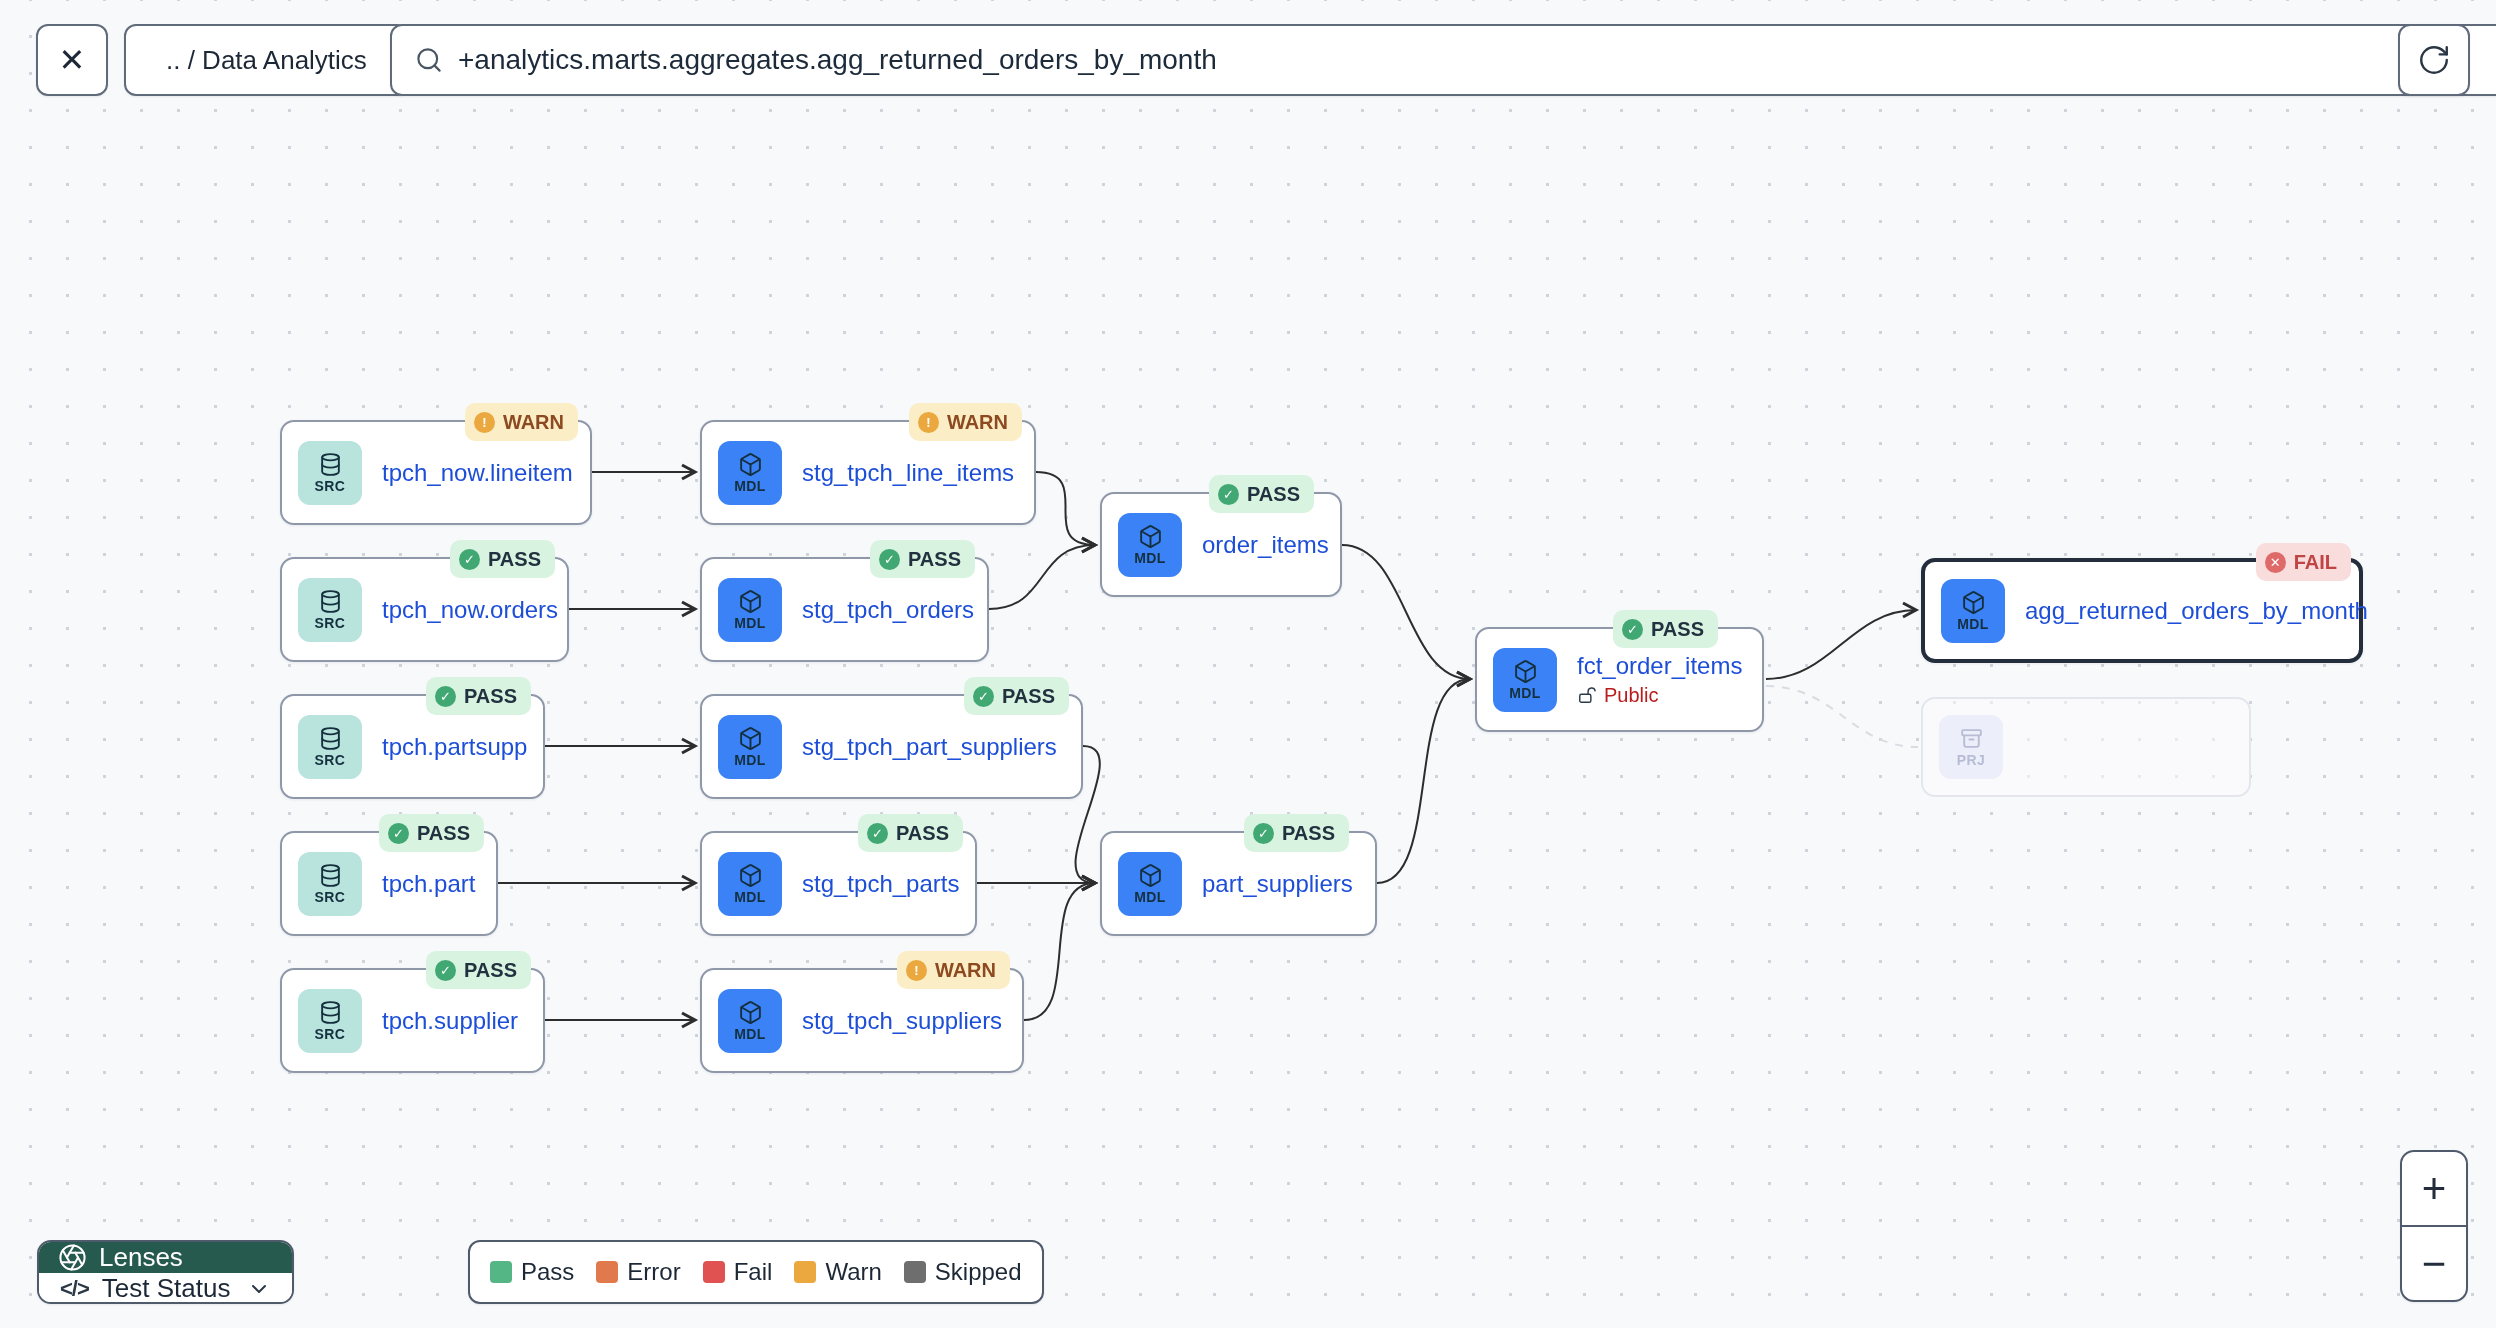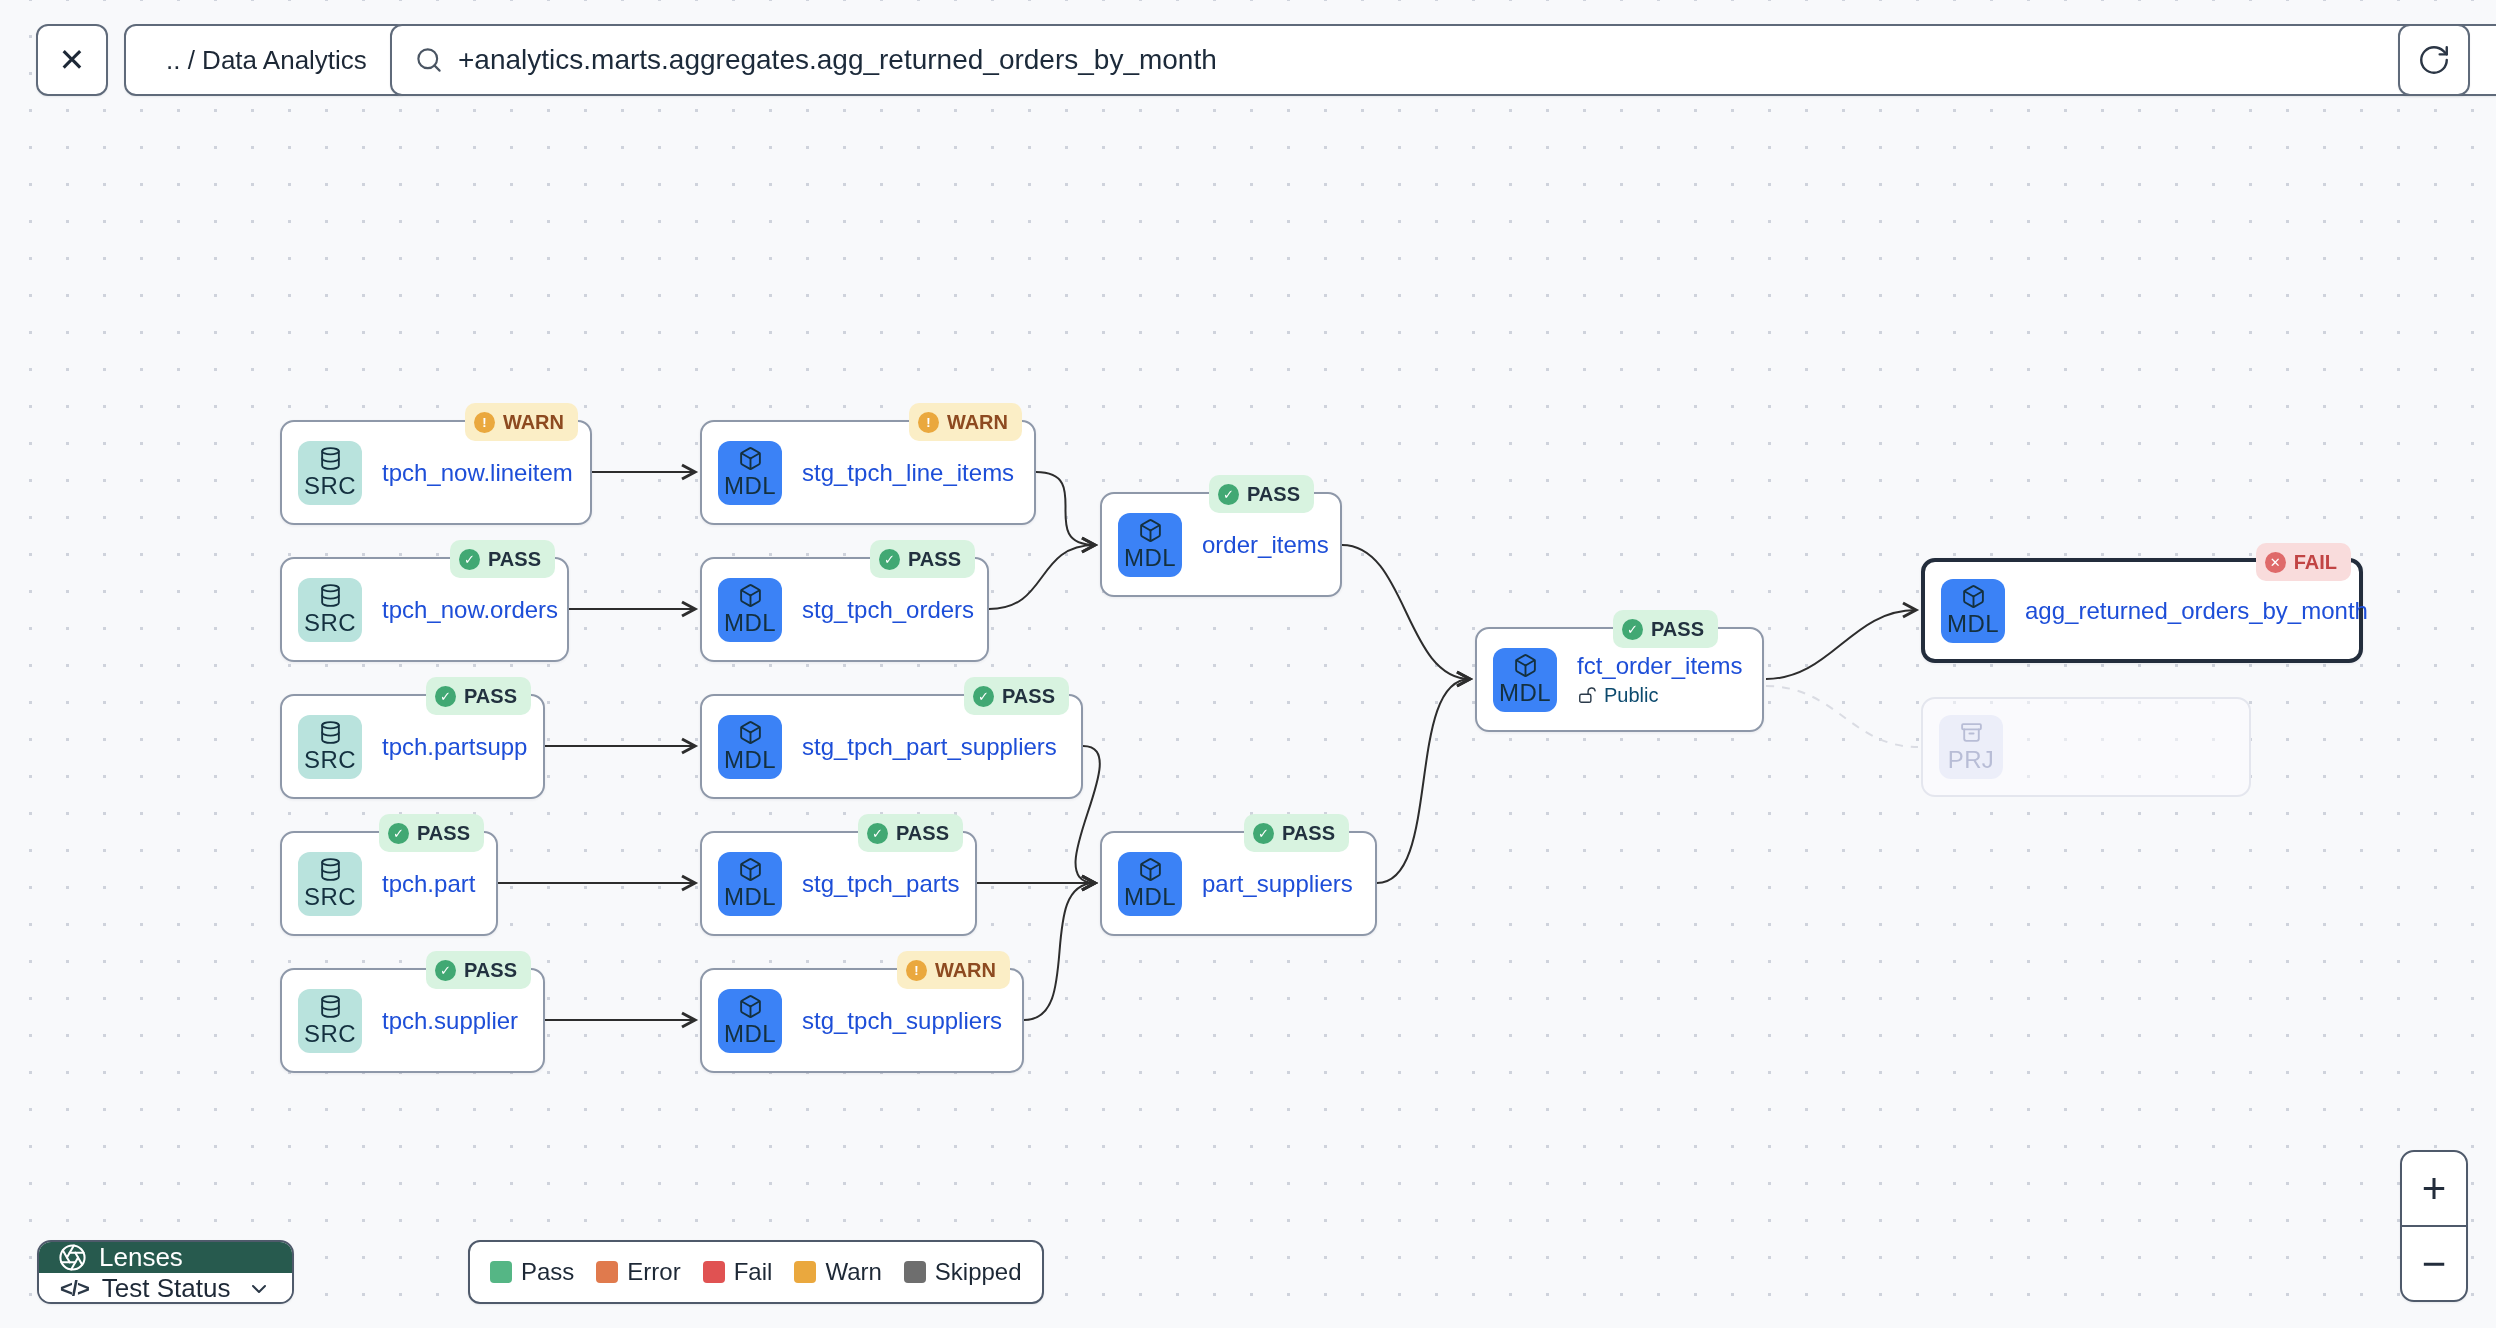--- a/index.html
+++ b/index.html
@@ -24,31 +24,31 @@
   .node.selected { border:4px solid #232d3c; }
   .node.ghost {
     background:rgba(252,252,255,.55); border:2px solid #e4e6ee;
     box-shadow:none; height:100px; z-index:1;
   }
   .iconblock {
     width:64px; height:64px; border-radius:12px; margin-left:16px; flex:0 0 auto;
     display:flex; flex-direction:column; align-items:center; justify-content:center; gap:1px;
   }
   .iconblock svg { width:25px; height:25px; stroke:#14303f; fill:none; stroke-width:1.8; stroke-linecap:round; stroke-linejoin:round; }
-  .iconblock .kind { font-size:24px; font-weight:400; color:#14303f; letter-spacing:.4px; }
+  .iconblock .kind { font-size:14px; font-weight:700; color:#14303f; letter-spacing:.4px; }
   .iconblock.src { background:#b9e3dd; }
   .iconblock.mdl { background:#3b82f6; }
   .iconblock.prj { background:#eceef9; }
   .iconblock.prj svg { stroke:#b8bdd6; }
   .iconblock.prj .kind { color:#b8bdd6; }
 
   .nlabel { margin-left:20px; font-size:24px; color:#1d4ed8; white-space:nowrap; }
   .nbody  { margin-left:20px; display:flex; flex-direction:column; gap:4px; }
   .nbody .nlabel { margin-left:0; }
-  .sub { display:flex; align-items:center; gap:8px; font-size:20px; color:#0c4a6e; }
+  .sub { display:flex; align-items:center; gap:8px; font-size:20px; color:#b91c1c; }
   .sub svg { width:19px; height:19px; stroke:#2b3a4a; fill:none; stroke-width:1.8; stroke-linecap:round; stroke-linejoin:round; }
 
   .gbody { margin-left:20px; display:flex; flex-direction:column; }
   .g1 { font-size:25px; color:#cdd1d9; white-space:nowrap; }
   .g2 { font-size:25px; color:#b5bac7; margin-top:3px; white-space:nowrap; }
 
   
   .badge {
     position:absolute; top:-19px; right:12px; height:38px; border-radius:10px;
     display:flex; align-items:center; gap:8px; padding:0 14px 0 9px;

